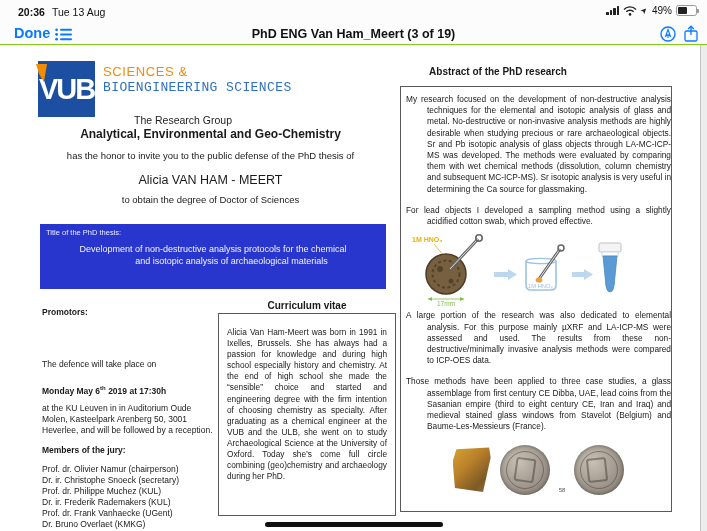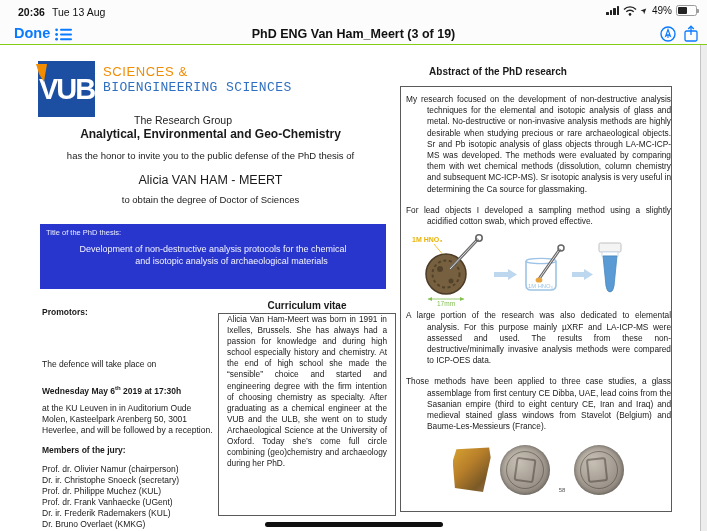--- a/index.html
+++ b/index.html
@@ -70,21 +70,21 @@
   .defence-intro{position:absolute;left:42px;top:314px;}
   .defence-date{position:absolute;left:42px;top:338px;font-weight:700;}
   .sup{font-size:6px;vertical-align:super;}
   .location{position:absolute;left:42px;top:358px;width:177px;}
   .jury-h{position:absolute;left:42px;top:400px;}
   .jury{position:absolute;left:42px;top:419px;}
 
   
   .cv-heading{position:absolute;left:218px;top:255px;width:178px;text-align:center;font-size:10px;font-weight:700;}
   .cv-box{position:absolute;left:218px;top:268px;width:178px;height:203px;border:1px solid var(--box-border);
-    padding:0 8px;font-size:8.3px;line-height:11.1px;text-align:justify;}
+    padding:13px 8px;font-size:8.3px;line-height:11.1px;text-align:justify;}
 
   
   .abs-heading{position:absolute;left:403px;top:21px;width:190px;text-align:center;font-size:10px;font-weight:700;}
   .abs-box{position:absolute;left:400px;top:41px;width:272px;height:426px;border:1px solid var(--box-border);
     padding:7px 0 6px 5px;font-size:8.3px;line-height:11.2px;}
   .hang{padding-left:21px;text-indent:-21px;text-align:justify;}
   .abs-box .gap{height:10px;}
 
   
   .diagram{width:225px;height:78px;margin:2px auto 0 auto;}
@@ -181,29 +181,29 @@
     <div class="joint">Joint PhD with KU Leuven</div>
 
     <div class="thesis-box">
       <div class="thesis-label">Title of the PhD thesis:</div>
       <div class="thesis-l1">Development of non-destructive analysis protocols for the chemical</div>
       <div class="thesis-l2">and isotopic analysis of archaeological materials</div>
     </div>
 
     <div class="promotors-h small lbl-b">Promotors:</div>
     <div class="defence-intro small">The defence will take place on</div>
-    <div class="defence-date small"><span>Wednesday May 6</span><span class="sup">th</span><span> 2019 at 17:30h</span></div>
+    <div class="defence-date small"><span>Monday May 6</span><span class="sup">th</span><span> 2019 at 17:30h</span></div>
     <div class="location small">at the KU Leuven in in Auditorium Oude Molen, Kasteelpark Arenberg 50, 3001 Heverlee, and will be followed by a reception.</div>
     <div class="jury-h small lbl-b">Members of the jury:</div>
     <div class="jury small">
       <div>Prof. dr. Olivier Namur (chairperson)</div>
       <div>Dr. ir. Christophe Snoeck (secretary)</div>
       <div>Prof. dr. Philippe Muchez (KUL)</div>
+      <div>Dr. ir. Frederik Rademakers (KUL)</div>
       <div>Prof. dr. Frank Vanhaecke (UGent)</div>
-      <div>Dr. ir. Frederik Rademakers (KUL)</div>
       <div>Dr. Bruno Overlaet (KMKG)</div>
     </div>
 
     <div class="cv-heading">Curriculum vitae</div>
     <div class="cv-box">Alicia Van Ham-Meert was born in 1991 in Ixelles, Brussels. She has always had a passion for knowledge and during high school especially history and chemistry. At the end of high school she made the “sensible” choice and started and engineering degree with the firm intention of choosing chemistry as specialty. After graduating as a chemical engineer at the VUB and the ULB, she went on to study Archaeological Science at the University of Oxford. Today she’s come full circle combining (geo)chemistry and archaeology during her PhD.</div>
 
     <div class="abs-heading">Abstract of the PhD research</div>
     <div class="abs-box">
       <div class="hang">My research focused on the development of non-destructive analysis techniques for the elemental and isotopic analysis of glass and metal. No-destructive or non-invasive analysis methods are highly desirable when studying precious or rare archaeological objects. Sr and Pb isotopic analysis of glass objects through LA-MC-ICP-MS was developed. The methods were evaluated by comparing them with wet chemical methods (dissolution, column chemistry and subsequent MC-ICP-MS). Sr isotopic analysis is very useful in determining the Ca source for glassmaking.</div>
       <div class="gap"></div>

